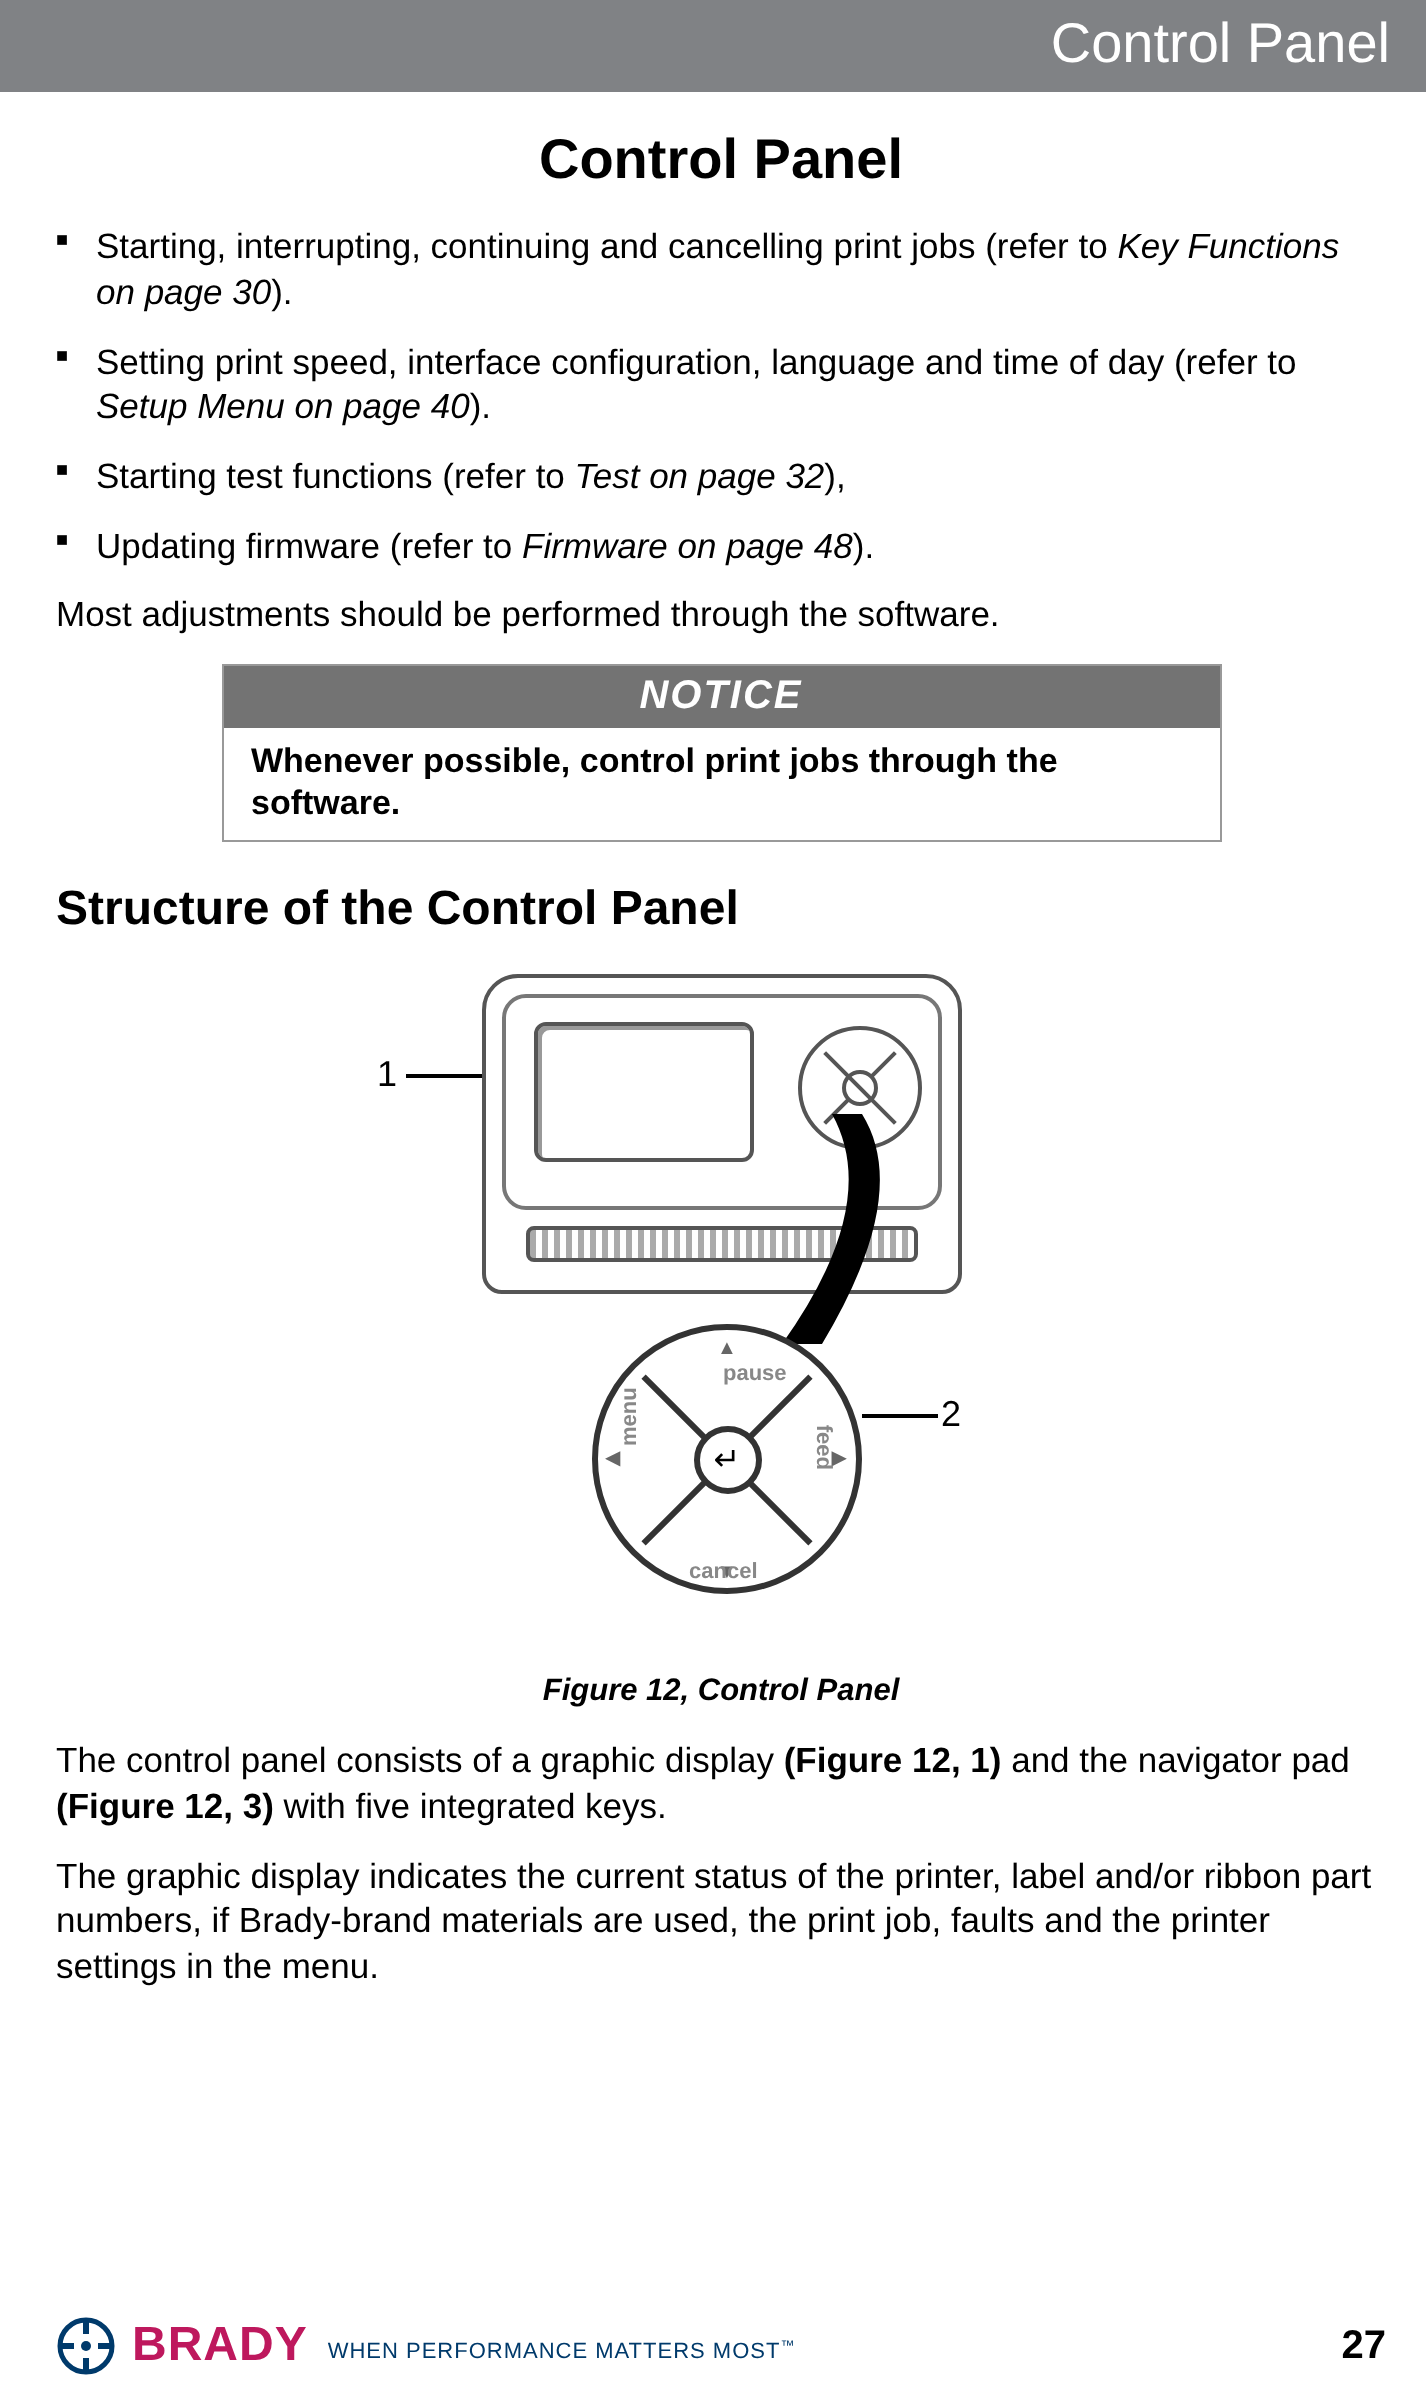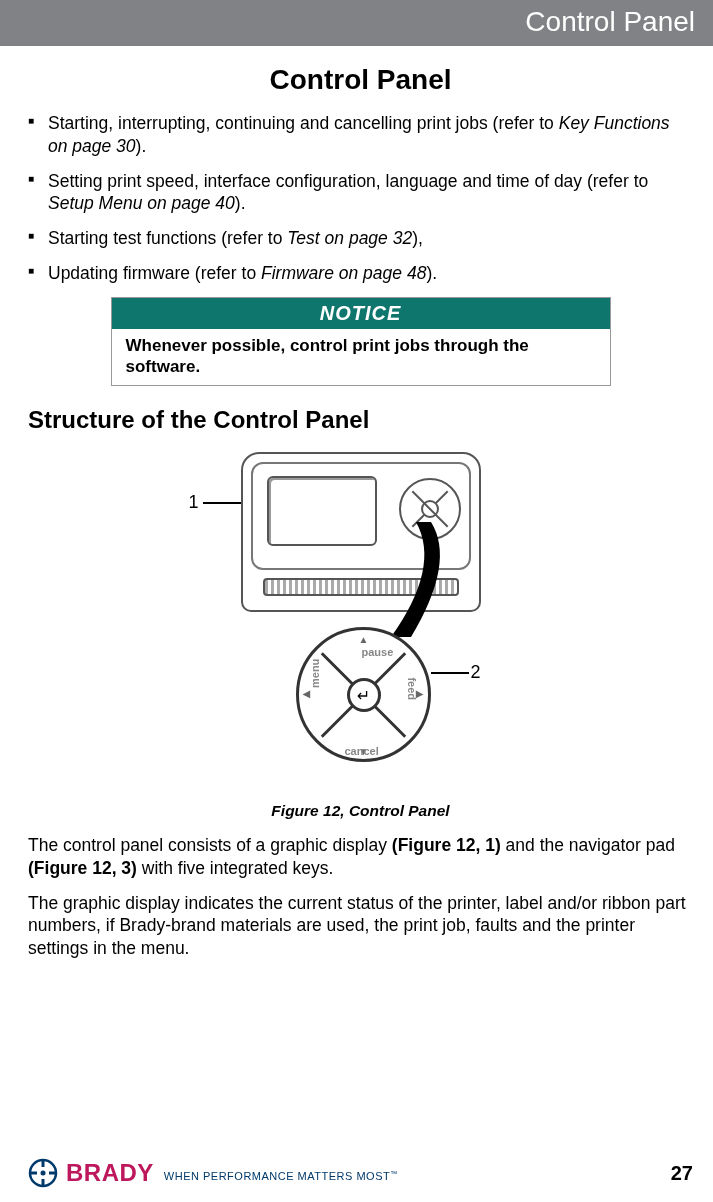--- a/index.html
+++ b/index.html
@@ -56,21 +56,21 @@
   .software-note {
     font-size: 17.5px;
     margin-bottom: 14px;
   }
   .notice-box {
     width: 500px;
     margin: 0 auto 20px auto;
     border: 1px solid #999;
   }
   .notice-head {
-    background: #0f766e;
+    background: #737373;
     color: #fff;
     font-weight: bold;
     font-style: italic;
     text-align: center;
     font-size: 20px;
     padding: 4px 0;
     letter-spacing: 1px;
   }
   .notice-body {
     font-weight: bold;
@@ -280,20 +280,21 @@
       <span>Setting print speed, interface configuration, language and time of day (refer to </span><span class="italic">Setup Menu on page 40</span><span>).</span>
     </li>
     <li>
       <span>Starting test functions (refer to </span><span class="italic">Test on page 32</span><span>),</span>
     </li>
     <li>
       <span>Updating firmware (refer to </span><span class="italic">Firmware on page 48</span><span>).</span>
     </li>
   </ul>
 
+  <p class="software-note">Most adjustments should be performed through the software.</p>
 
   <div class="notice-box">
     <div class="notice-head">NOTICE</div>
     <div class="notice-body">Whenever possible, control print jobs through the software.</div>
   </div>
 
   <h2 class="section-title">Structure of the Control Panel</h2>
 
   <div class="figure-area">
     <span class="callout-1">1</span>

